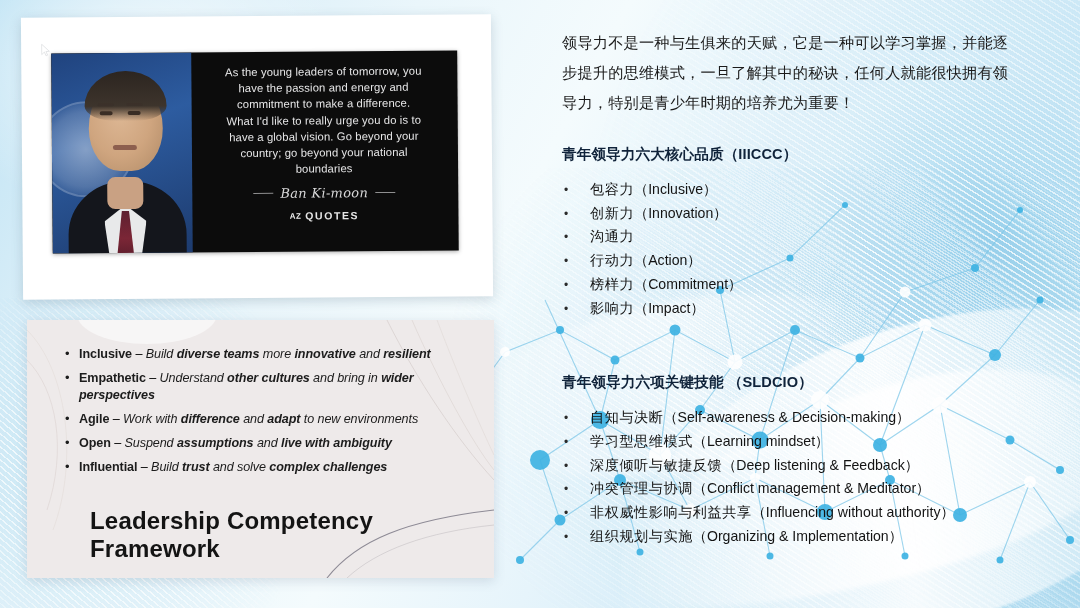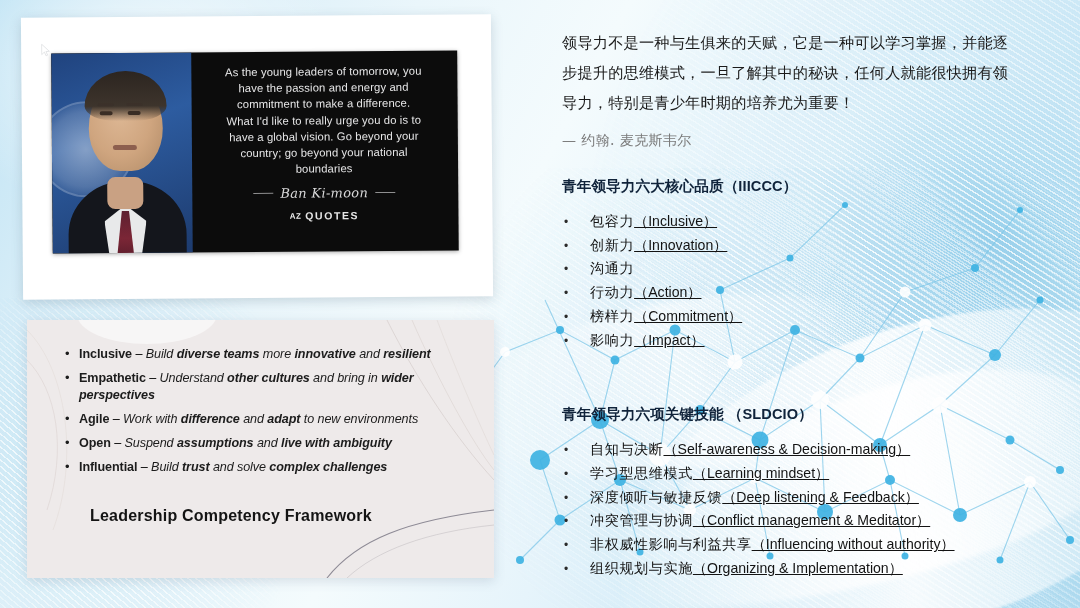--- a/index.html
+++ b/index.html
@@ -329,21 +329,21 @@
   }
   .fw-desc {
     font-style: italic;
     letter-spacing: -.1px;
   }
   .fw-desc b { font-weight: bold; font-style: italic; }
   .fw-title {
     position: absolute;
     left: 63px;
     top: 187px;
-    font-size: 16px;
+    font-size: 24px;
     font-weight: bold;
     color: #141414;
     letter-spacing: .2px;
   }
 
   
   .right-col {
     position: absolute;
     left: 562px;
     top: 28px;
@@ -380,21 +380,21 @@
     line-height: 22.7px;
     color: #131313;
   }
   .b-dot {
     flex: 0 0 26px;
     font-size: 12px;
     color: #2a2a2a;
     padding-left: 2px;
   }
   .b-cn { letter-spacing: .6px; }
-  .b-en { letter-spacing: 0px; text-decoration: underline; }
+  .b-en { letter-spacing: 0px; }
   .spacer-sec { height: 42px; }
 </style>
 </head>
 <body>
 
 <div id="slide">
 
   <div class="bg-layer">
     <div class="bg-topleft-glow"></div>
     <div class="bg-deep-blue"></div>
@@ -575,21 +575,20 @@
       </div>
     </div>
 
     <div class="fw-title">Leadership Competency Framework</div>
   </div>
 
   <div class="right-col">
 
     <div class="lead-quote">领导力不是一种与生俱来的天赋，它是一种可以学习掌握，并能逐步提升的思维模式，一旦了解其中的秘诀，任何人就能很快拥有领导力，特别是青少年时期的培养尤为重要！</div>
 
-    <div class="lead-attr">— 约翰. 麦克斯韦尔</div>
 
     <div class="sec-heading sec1-heading">青年领导力六大核心品质（IIICCC）</div>
 
     <div class="bullet-list">
       <div class="b-row">
         <span class="b-dot">•</span>
         <span class="b-cn">包容力</span>
         <span class="b-en">（Inclusive）</span>
       </div>
       <div class="b-row">

